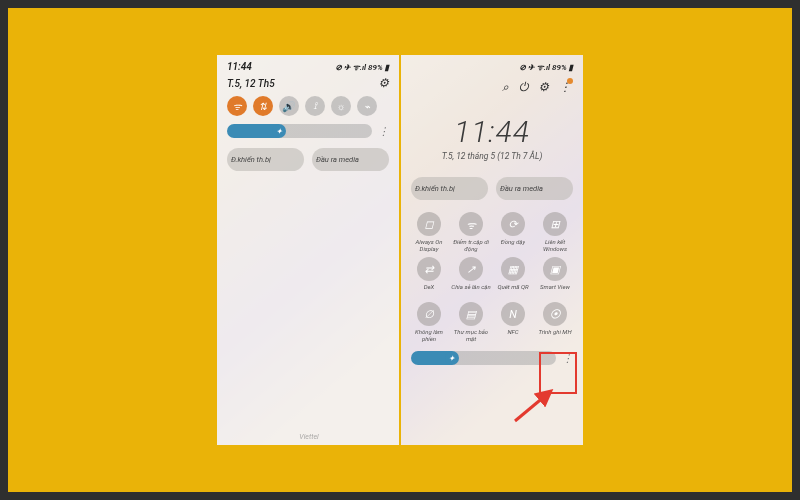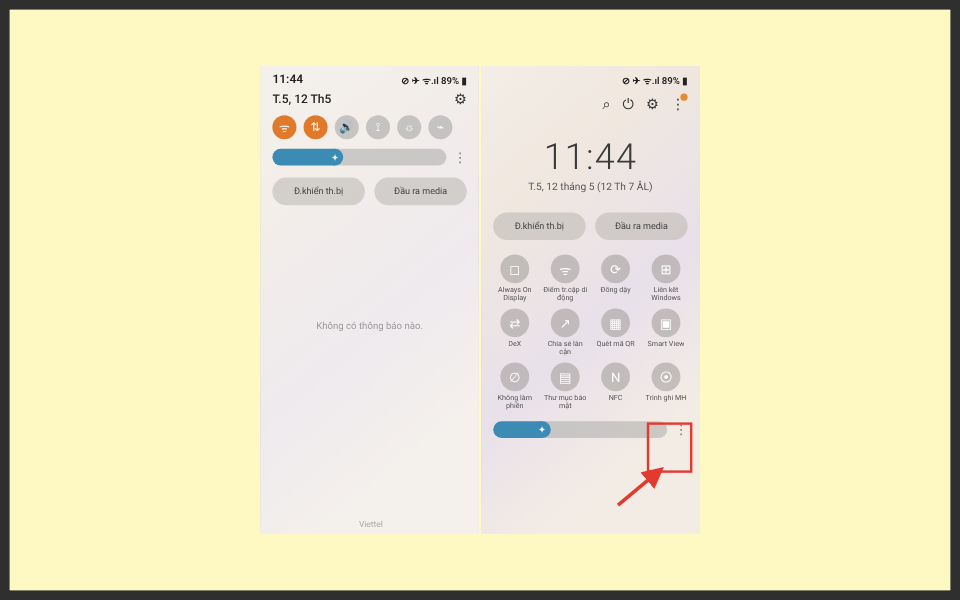--- a/index.html
+++ b/index.html
@@ -4,25 +4,26 @@
 <style>
   * { box-sizing: border-box; margin: 0; padding: 0; }
   html, body { width: 800px; height: 500px; }
   body {
     background: #2f2f2f;
     padding: 8px;
     font-family: -apple-system, Roboto, Arial, sans-serif;
   }
   .stage {
     width: 100%; height: 100%;
-    background: #fef9c3;
+    background: #eab308;
     display: flex;
     justify-content: center;
     align-items: center;
     gap: 2px;
+    font-style: italic;
   }
   .phone {
     width: 182px; height: 390px;
     background: linear-gradient(140deg, #f1e6d8 0%, #e9d8c8 25%, #d8c9e0 55%, #f0e2d4 80%);
     position: relative;
     overflow: hidden;
     font-size: 9px;
     color: #333;
   }
   .frost {
@@ -77,21 +78,21 @@
   .dots3 { color: #777; font-size: 11px; }
 
   .pill-row {
     position: relative;
     display: flex; gap: 8px; padding: 6px 10px;
   }
   .pill {
     flex: 1;
     background: rgba(190,186,182,0.6);
     border-radius: 14px;
-    text-align: center;
+    text-align: left;
     padding: 7px 4px;
     font-size: 7.5px;
     color: #444;
   }
   .empty-msg {
     position: relative;
     text-align: center;
     color: rgba(100,100,100,0.6);
     font-size: 8px;
     margin-top: 90px;
@@ -190,21 +191,20 @@
         <div class="slider-thumb slider-star"></div>
       </div>
       <span class="dots3">⋮</span>
     </div>
 
     <div class="pill-row">
       <div class="pill">Đ.khiển th.bị</div>
       <div class="pill">Đầu ra media</div>
     </div>
 
-    <div class="empty-msg">Không có thông báo nào.</div>
 
     <div class="carrier">Viettel</div>
   </div>
 
   <div class="phone">
     <div class="frost light"></div>
 
     <div class="statusbar">
       <span></span>
       <span class="status-right">⊘ ✈ ᯤ.ıl 89% ▮</span>

